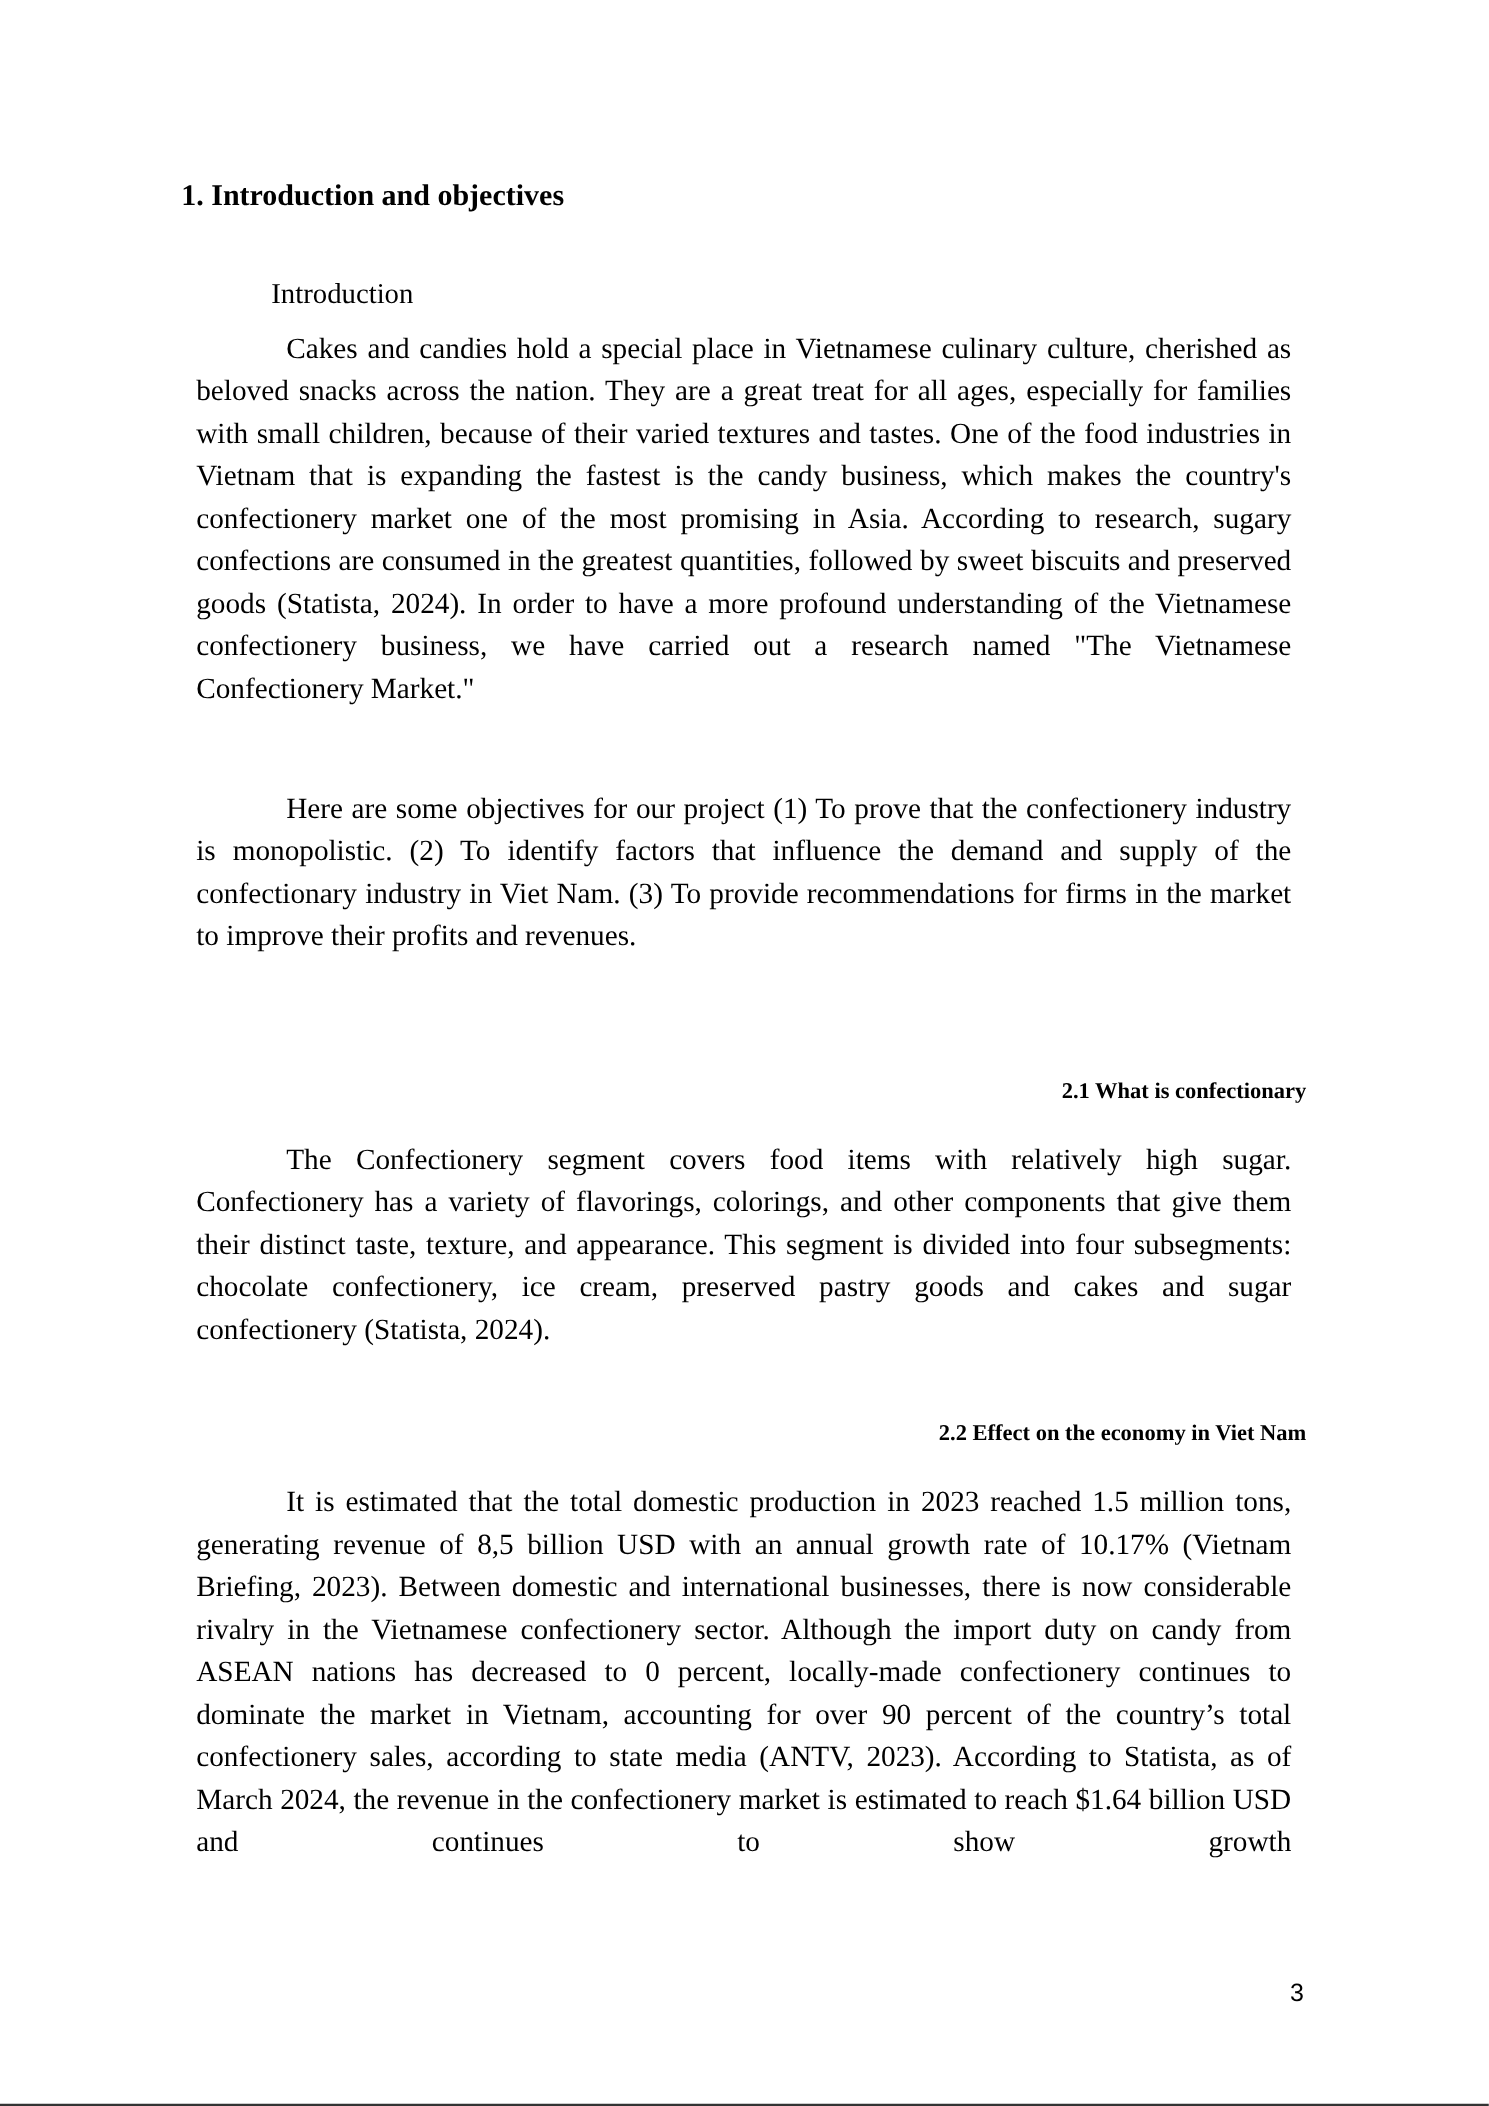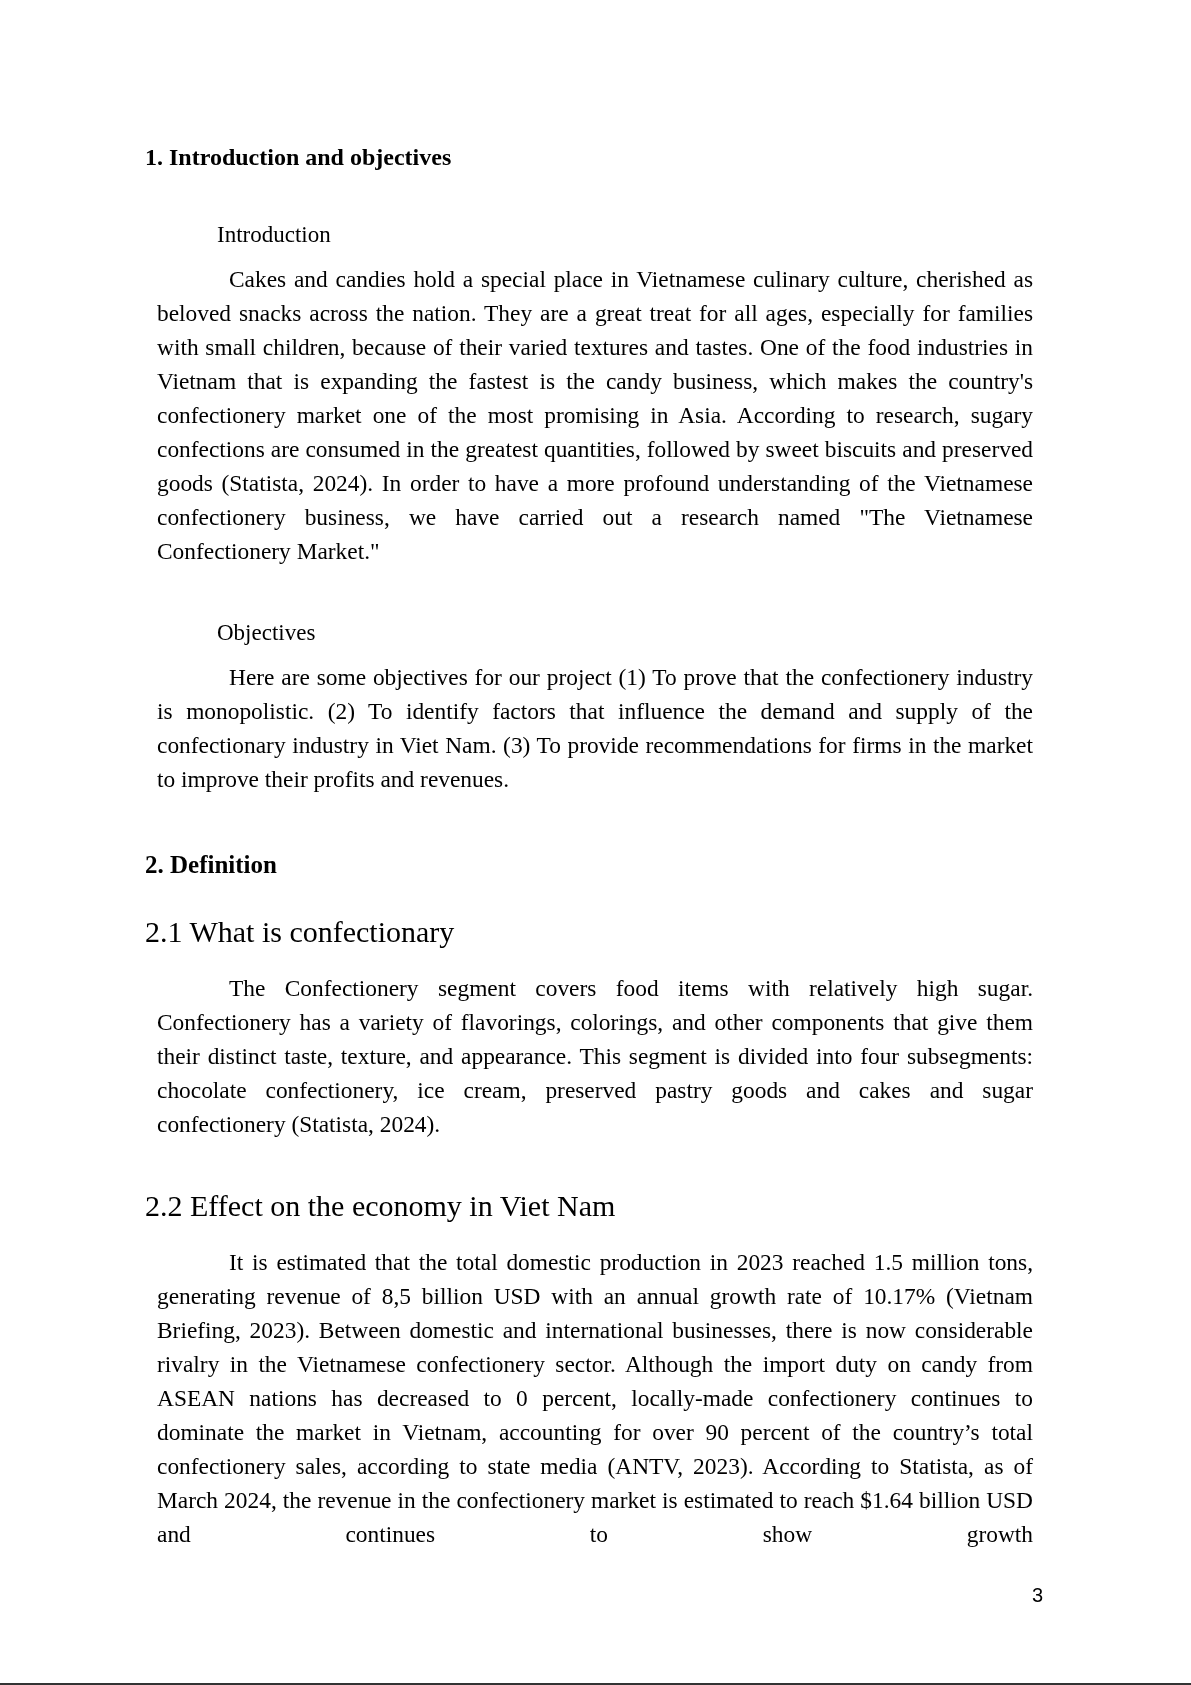--- a/index.html
+++ b/index.html
@@ -35,24 +35,25 @@
       line-height: 30px;
       margin: 0;
     }
     .h1-lg {
       font-weight: bold;
       font-size: 25px;
       line-height: 30px;
       margin: 0;
     }
     .h2 {
-      font-weight: normal;
-      font-size: 30px;
+      font-weight: bold;
+      font-size: 18px;
       line-height: 30px;
       margin: 0;
+      text-align: right;
     }
     .sub {
       font-weight: normal;
       font-size: 23px;
       line-height: 30px;
       margin: 0;
       padding-left: 72px;
     }
     .para {
       font-size: 23.4px;
@@ -84,25 +85,23 @@
 <div class="page">
   <div class="content">
 
     <h1 class="h1">1. Introduction and objectives</h1>
 
     <div style="height: 48px;"></div>
     <h3 class="sub">Introduction</h3>
     <p class="para">Cakes and candies hold a special place in Vietnamese culinary culture, cherished as beloved snacks across the nation. They are a great treat for all ages, especially for families with small children, because of their varied textures and tastes. One of the food industries in Vietnam that is expanding the fastest is the candy business, which makes the country's confectionery market one of the most promising in Asia. According to research, sugary confections are consumed in the greatest quantities, followed by sweet biscuits and preserved goods (Statista, 2024). In order to have a more profound understanding of the Vietnamese confectionery business, we have carried out a research named "The Vietnamese Confectionery Market."</p>
 
     <div style="height: 38px;"></div>
-    <h3 class="sub">Objectives</h3>
     <p class="para">Here are some objectives for our project (1) To prove that the confectionery industry is monopolistic. (2) To identify factors that influence the demand and supply of the confectionary industry in Viet Nam. (3) To provide recommendations for firms in the market to improve their profits and revenues.</p>
 
     <div style="height: 42px;"></div>
-    <h1 class="h1-lg">2. Definition</h1>
 
     <div style="height: 37px;"></div>
     <h2 class="h2">2.1 What is confectionary</h2>
     <div style="height: 12px;"></div>
     <p class="para">The Confectionery segment covers food items with relatively high sugar. Confectionery has a variety of flavorings, colorings, and other components that give them their distinct taste, texture, and appearance. This segment is divided into four subsegments: chocolate confectionery, ice cream, preserved pastry goods and cakes and sugar confectionery (Statista, 2024).</p>
 
     <div style="height: 38px;"></div>
     <h2 class="h2">2.2 Effect on the economy in Viet Nam</h2>
     <div style="height: 12px;"></div>
     <p class="para" style="text-align-last: justify;">It is estimated that the total domestic production in 2023 reached 1.5 million tons, generating revenue of 8,5 billion USD with an annual growth rate of 10.17% (Vietnam Briefing, 2023). Between domestic and international businesses, there is now considerable rivalry in the Vietnamese confectionery sector. Although the import duty on candy from ASEAN nations has decreased to 0 percent, locally-made confectionery continues to dominate the market in Vietnam, accounting for over 90 percent of the country’s total confectionery sales, according to state media (ANTV, 2023). According to Statista, as of March 2024, the revenue in the confectionery market is estimated to reach $1.64 billion USD and continues to show growth</p>

